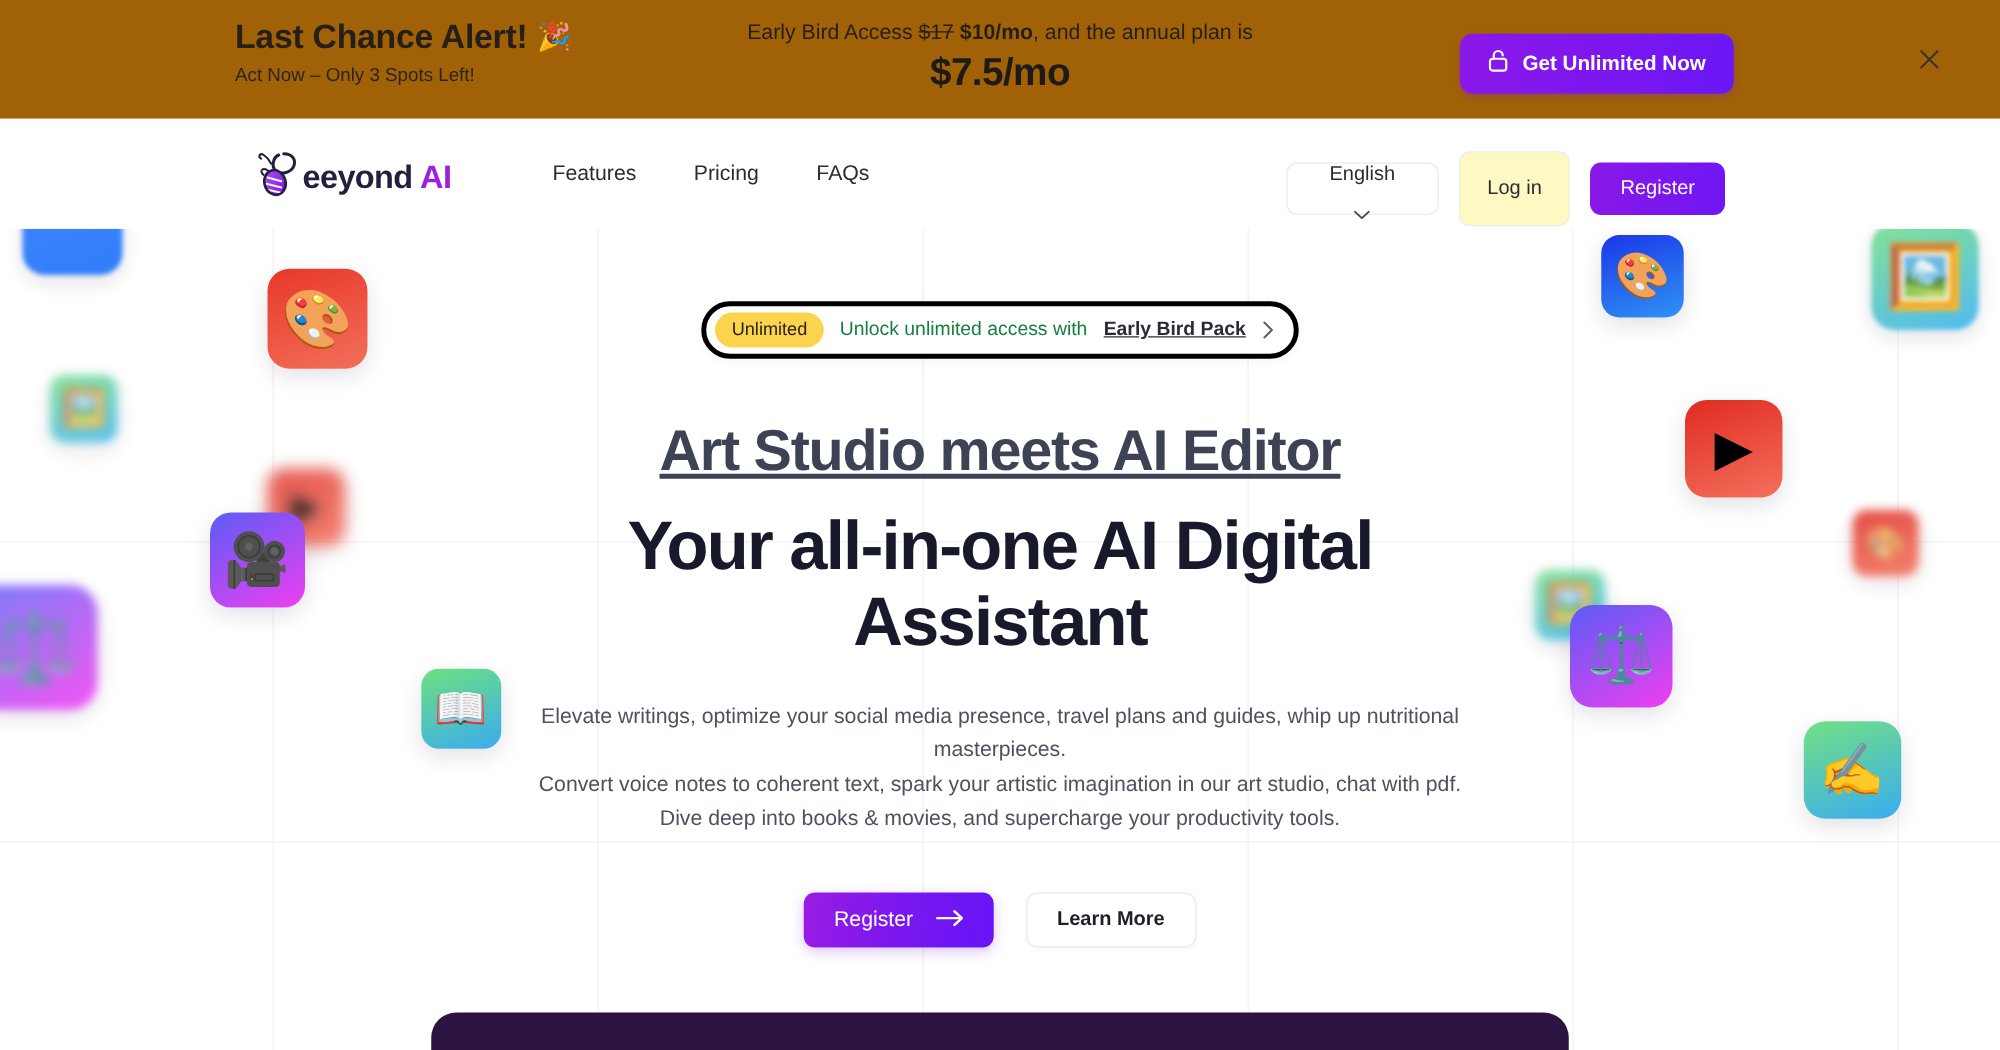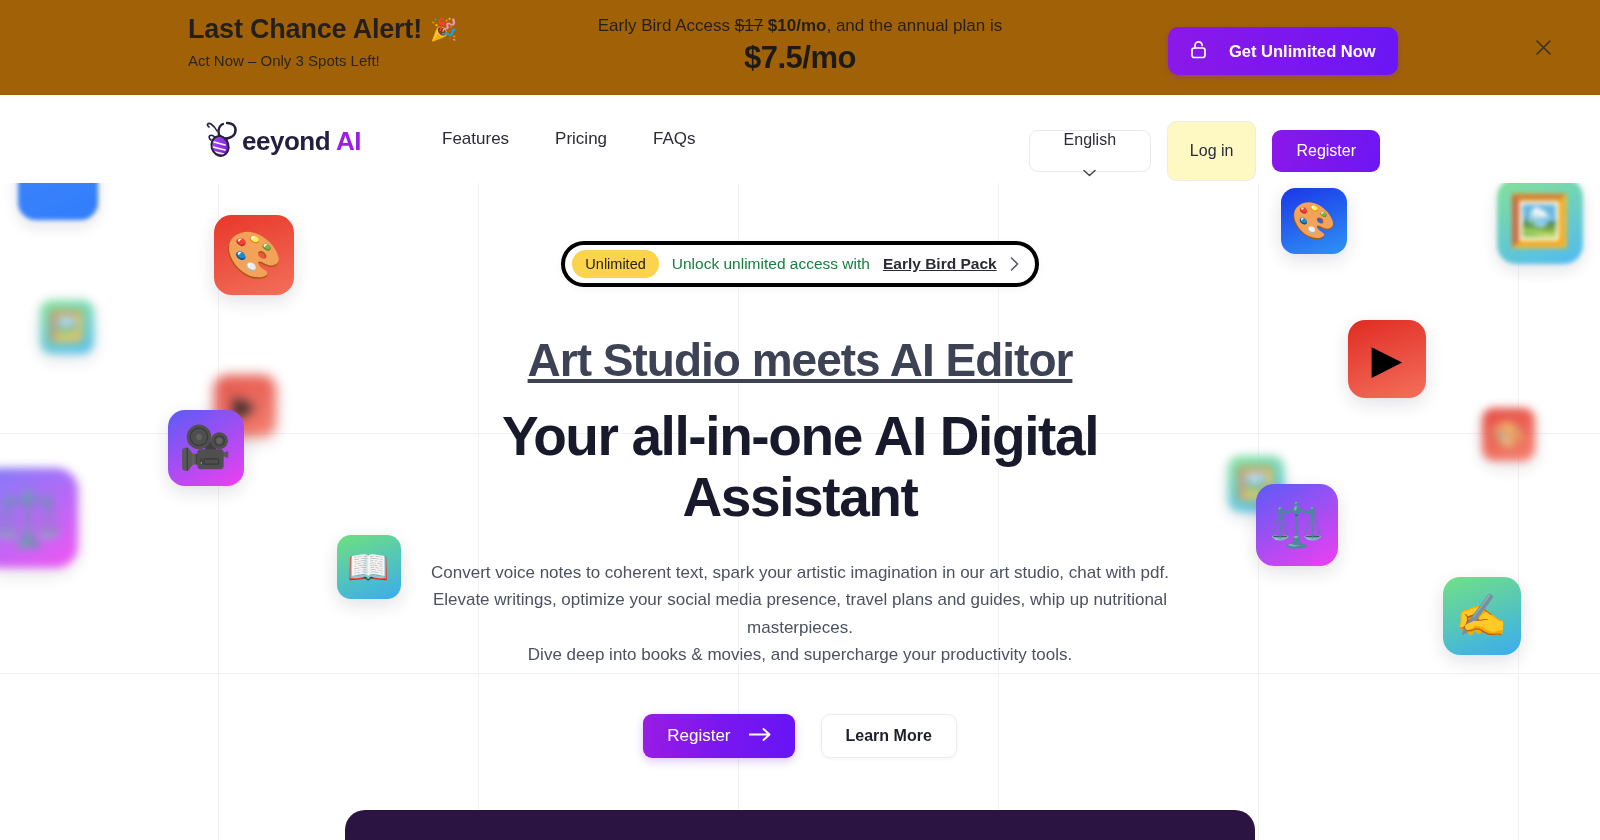--- a/index.html
+++ b/index.html
@@ -41,21 +41,21 @@
   .promo-line1 { font-size: 17px; font-weight: 500; color: #241f1a; }
   .promo-line1 .strike { text-decoration: line-through; }
   .promo-line1 .bold { font-weight: 700; }
   .promo-price { font-size: 31px; font-weight: 700; color: #1d1a17; margin-top: 4px; letter-spacing:-0.5px;}
   .promo-cta {
     position: absolute; left: 1168px; top: 27px;
     height: 48px; padding: 0 22px;
     background: linear-gradient(100deg,#8b18e8 0%, #7b17ef 55%, #6a16f5 100%);
     border: none; border-radius: 10px;
     color: #fff; font-size: 16.5px; font-weight: 700;
-    display: flex; align-items: center; gap: 22px;
+    display: flex; align-items: center; gap: 11px;
     cursor: pointer;
     font-family: "Liberation Sans", sans-serif;
     box-shadow: 0 2px 6px rgba(110,20,220,.28);
   }
   .promo-close {
     position: absolute; left: 1531px; top: 35px;
     width: 24px; height: 24px;
     display:flex; align-items:center; justify-content:center;
     cursor: pointer; color:#3a3228;
   }
@@ -331,22 +331,22 @@
               <path d="M1.5 1 L7.5 7 L1.5 13" stroke="#5a5a66" stroke-width="1.6" fill="none" stroke-linecap="round" stroke-linejoin="round"></path>
             </svg>
           </span>
         </div>
       </div>
 
       <h2 class="h-sub">Art Studio meets AI Editor</h2>
       <h1 class="h-main">Your all-in-one AI Digital Assistant</h1>
 
       <div class="hero-para">
+        <div>Elevate writings, optimize your social media presence, travel plans and guides, whip up nutritional masterpieces.</div>
         <div>Convert voice notes to coherent text, spark your artistic imagination in our art studio, chat with pdf.</div>
-        <div>Elevate writings, optimize your social media presence, travel plans and guides, whip up nutritional masterpieces.</div>
         <div>Dive deep into books &amp; movies, and supercharge your productivity tools.</div>
       </div>
 
       <div class="hero-btns">
         <button class="btn-register-hero">
           <span>Register</span>
           <span>
             <svg width="22" height="13" viewBox="0 0 22 13" aria-hidden="true">
               <path d="M0.5 6.5 H20 M14.5 1 L20.5 6.5 L14.5 12" stroke="#fff" stroke-width="1.9" fill="none" stroke-linecap="round" stroke-linejoin="round"></path>
             </svg>

